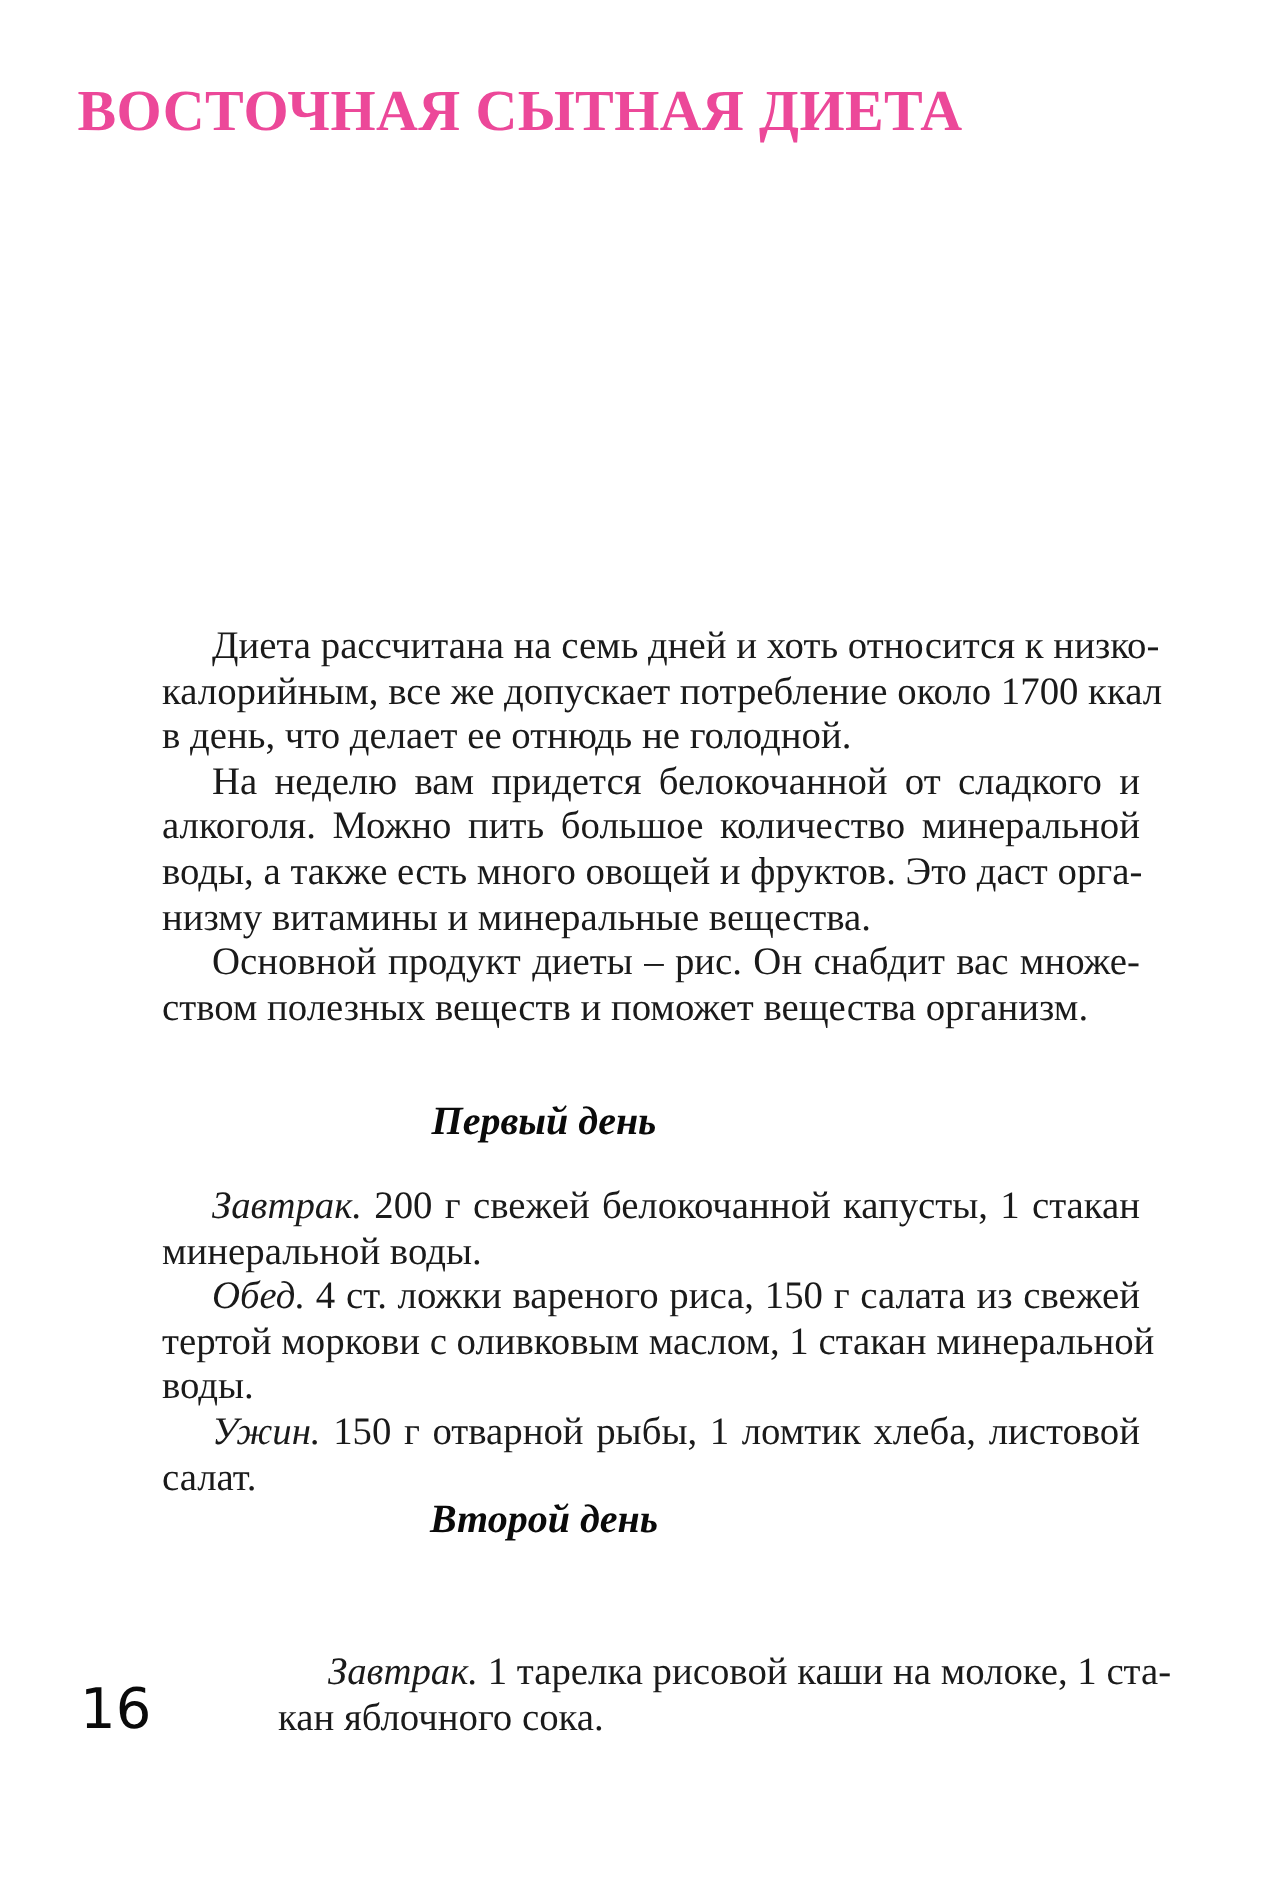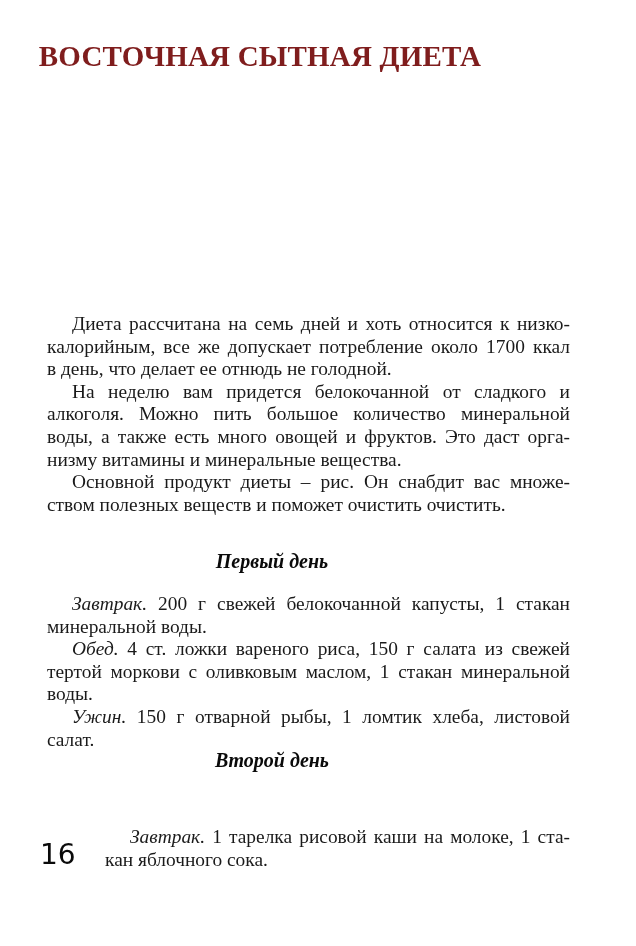--- a/index.html
+++ b/index.html
@@ -1,28 +1,28 @@
 <!DOCTYPE html>
 <html><head>
 <meta charset="utf-8">
 <style>
   html, body { margin: 0; padding: 0; background: #ffffff; }
   body { width: 636px; height: 946px; position: relative; overflow: hidden; color: #141414; }
   .title {
     position: absolute; left: 0; width: 520px; top: 40px;
     text-align: center;
     font-family: "Liberation Serif", serif; font-weight: bold;
-    font-size: 29px; letter-spacing: 0.2px; color: #7f1d1d;
+    font-size: 29px; letter-spacing: 0.2px; color: #ec4899;
   }
   .text {
     position: absolute; left: 47px; width: 523px;
     font-family: "Liberation Serif", serif; font-size: 19.4px;
     line-height: 22.6px; color: #1a1a1a;
   }
-  .line { display: block; white-space: nowrap; text-align: justify; text-align-last: justify; height: 22.6px; }
+  .line { display: block; white-space: nowrap; text-align: justify; text-align-last: justify; height: 22.6px; margin-left: 34px; }
   .line.last { text-align-last: left; }
   .line.indent { padding-left: 25px; }
   .sub {
     position: absolute; left: 0; width: 544px; text-align: center;
     font-family: "Liberation Serif", serif; font-style: italic; font-weight: bold;
     font-size: 20px; color: #0a0a0a;
   }
   .it { font-style: italic; }
   .pagenum {
     position: absolute; left: 40px; top: 838px;
@@ -36,21 +36,21 @@
 
 <div class="text" style="top:313px;">
   <span class="line indent">Диета рассчитана на семь дней и хоть относится к низко-</span>
   <span class="line">калорийным, все же допускает потребление около 1700 ккал</span>
   <span class="line last">в день, что делает ее отнюдь не голодной.</span>
   <span class="line indent">На неделю вам придется белокочанной от сладкого и</span>
   <span class="line">алкоголя. Можно пить большое количество минеральной</span>
   <span class="line">воды, а также есть много овощей и фруктов. Это даст орга-</span>
   <span class="line last">низму витамины и минеральные вещества.</span>
   <span class="line indent">Основной продукт диеты – рис. Он снабдит вас множе-</span>
-  <span class="line last">ством полезных веществ и поможет очистить очистить.</span>
+  <span class="line last">ством полезных веществ и поможет вещества организм.</span>
 </div>
 
 <div class="sub" style="top:550px;">Первый день</div>
 
 <div class="text" style="top:593px;">
   <span class="line indent"><span class="it">Завтрак.</span><span> 200 г свежей белокочанной капусты, 1 стакан</span></span>
   <span class="line last">минеральной воды.</span>
   <span class="line indent"><span class="it">Обед.</span><span> 4 ст. ложки вареного риса, 150 г салата из свежей</span></span>
   <span class="line">тертой моркови с оливковым маслом, 1 стакан минеральной</span>
   <span class="line last">воды.</span>

